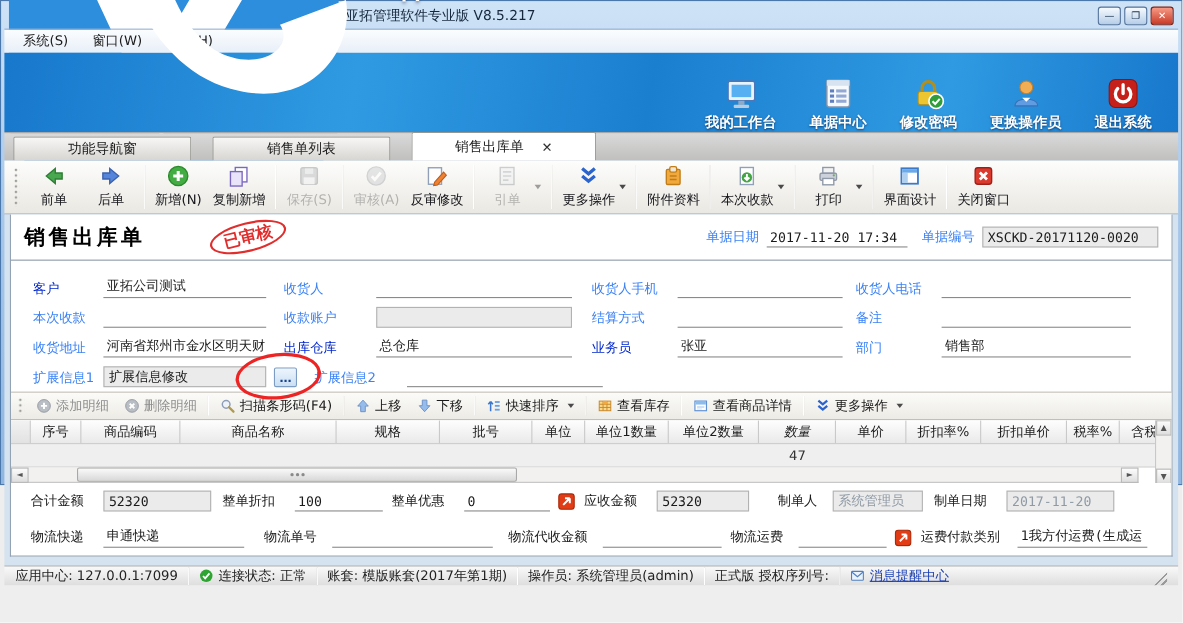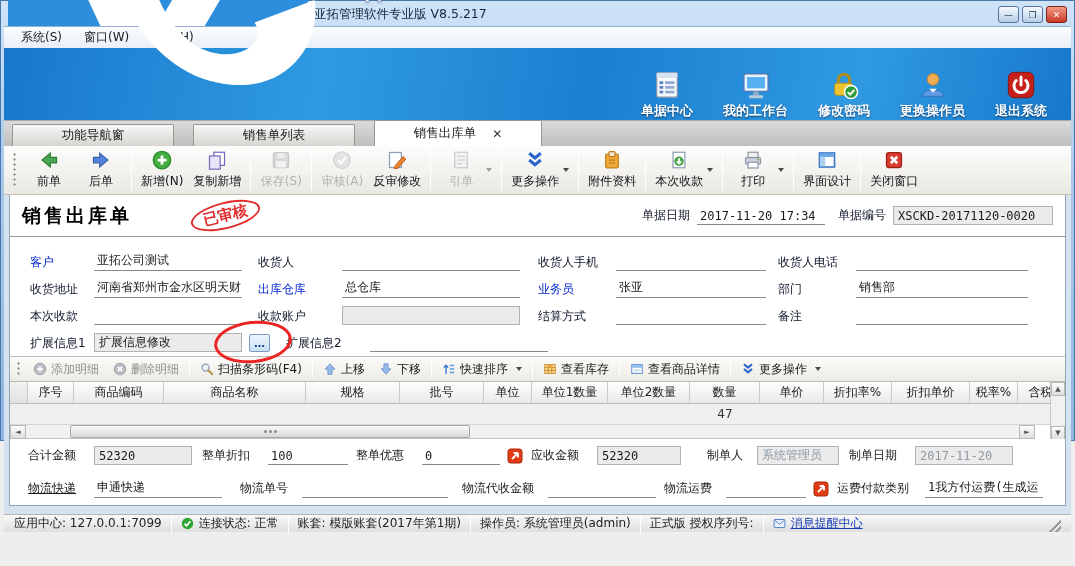--- a/index.html
+++ b/index.html
@@ -44,21 +44,21 @@
   .tb-btn.disabled .lbl{color:#777}
   .tb-sep{width:1px;height:40px;background:#c9c6bf;border-right:1px solid #fff;margin:0 4px}
   .dd{width:0;height:0;border-left:3.5px solid transparent;border-right:3.5px solid transparent;border-top:4px solid #4a4a4a;margin-left:4px;align-self:center}
   
   .content{flex:1;background:#d5e2ef;display:flex;flex-direction:column;padding:0 5px 8px}
   .doc-panel{flex:1;background:#fff;border:1px solid #93a3b4;border-top:none;display:flex;flex-direction:column;position:relative}
   .doc-header{height:42px;display:flex;align-items:center;padding:0 12px;border-bottom:1px solid #8c9aa8}
   .doc-title{font-size:19px;font-weight:bold;letter-spacing:3px;color:#000}
   .stamp{margin-left:58px;transform:rotate(-14deg);border:2.5px solid #e22d2d;border-radius:50%;padding:2px 11px;color:#e22d2d;font-size:15px;font-weight:bold;white-space:nowrap}
   .doc-header-right{margin-left:auto;display:flex;align-items:center;gap:7px}
-  .f-label{color:#0f172a;white-space:nowrap}
+  .f-label{color:#3b82f6;white-space:nowrap}
   .f-label.link{color:#0026cc;cursor:pointer}
   .u-field{border-bottom:1px solid #8a8a8a;height:19px;display:flex;align-items:flex-end;padding:0 3px 1px;font-family:"DejaVu Sans","Liberation Sans",sans-serif;white-space:nowrap;overflow:hidden}
   .b-field{background:#ebebeb;border:1px solid #b2b2b2;height:19px;display:flex;align-items:center;padding:0 4px;white-space:nowrap;overflow:hidden}
   .mono{font-family:"DejaVu Sans Mono","Liberation Mono",monospace;font-size:12px}
   .muted{color:#8f9aa5}
   
   .form-area{padding:7px 0 4px}
   .form-row{display:flex;align-items:flex-end;height:27px;padding-left:20px}
   .fr-label{width:64px}
   .fr-l2{width:84px}.fr-l3{width:78px}.fr-l4{width:78px}
@@ -137,46 +137,46 @@
           </svg>
         </span>
       <span class="brand">亚拓软件</span>
       <span class="brand-dot">·</span>
       <span class="slogan">精细化管理软件倡导者</span>
     </div>
     <div class="banner-nav">
         <span class="nav-item">
           <span class="icon" style="width: 30px; height: 30px;">
             <svg viewBox="0 0 32 32" xmlns="http://www.w3.org/2000/svg" style="width:100%;height:100%">
+              <rect x="3" y="4" width="26" height="19" rx="2" fill="#eaf3fc" stroke="#4a78b8" stroke-width="1.6"></rect>
+              <rect x="6.5" y="7.5" width="19" height="12" fill="#57b0f2"></rect>
+              <rect x="13" y="23" width="6" height="4" fill="#8fa9c6"></rect>
+              <rect x="8.5" y="27" width="15" height="3" rx="1" fill="#b9cbde"></rect>
+            </svg>
+          </span>
+          <span class="lbl">我的工作台</span>
+        </span>
+        <span class="nav-item">
+          <span class="icon" style="width: 30px; height: 30px;">
+            <svg viewBox="0 0 32 32" xmlns="http://www.w3.org/2000/svg" style="width:100%;height:100%">
               <rect x="5" y="3" width="22" height="26" rx="2" fill="#f7fafd" stroke="#8595ad" stroke-width="1.4"></rect>
               <rect x="5" y="3" width="22" height="5.5" fill="#d7e3f0"></rect>
               <rect x="8" y="12" width="4" height="3" fill="#5f7fc0"></rect>
               <rect x="14" y="12" width="10" height="3" fill="#93a9d4"></rect>
               <rect x="8" y="17" width="4" height="3" fill="#5f7fc0"></rect>
               <rect x="14" y="17" width="10" height="3" fill="#93a9d4"></rect>
               <rect x="8" y="22" width="4" height="3" fill="#5f7fc0"></rect>
               <rect x="14" y="22" width="10" height="3" fill="#93a9d4"></rect>
             </svg>
           </span>
           <span class="lbl">单据中心</span>
         </span>
         <span class="nav-item">
           <span class="icon" style="width: 30px; height: 30px;">
             <svg viewBox="0 0 32 32" xmlns="http://www.w3.org/2000/svg" style="width:100%;height:100%">
-              <rect x="3" y="4" width="26" height="19" rx="2" fill="#eaf3fc" stroke="#4a78b8" stroke-width="1.6"></rect>
-              <rect x="6.5" y="7.5" width="19" height="12" fill="#57b0f2"></rect>
-              <rect x="13" y="23" width="6" height="4" fill="#8fa9c6"></rect>
-              <rect x="8.5" y="27" width="15" height="3" rx="1" fill="#b9cbde"></rect>
-            </svg>
-          </span>
-          <span class="lbl">我的工作台</span>
-        </span>
-        <span class="nav-item">
-          <span class="icon" style="width: 30px; height: 30px;">
-            <svg viewBox="0 0 32 32" xmlns="http://www.w3.org/2000/svg" style="width:100%;height:100%">
               <path d="M10 15 v-4.5 a6 6 0 0 1 12 0 V15" stroke="#b08f1e" stroke-width="3.2" fill="none"></path>
               <rect x="6" y="14" width="19" height="13" rx="2.5" fill="#ecc52f" stroke="#b08f1e"></rect>
               <circle cx="23.5" cy="23.5" r="7" fill="#2f9e38" stroke="#fff" stroke-width="1.6"></circle>
               <path d="M20 23.5 l2.6 2.7 l4.4-5" stroke="#fff" stroke-width="2" fill="none"></path>
             </svg>
           </span>
           <span class="lbl">修改密码</span>
         </span>
         <span class="nav-item">
           <span class="icon" style="width: 30px; height: 30px;">
@@ -422,59 +422,59 @@
             <span class="ext-cell">
               <span class="u-field fr-f3"></span>
             </span>
             <span class="fr-gap3"></span>
             <span class="f-label fr-l4">收货人电话</span>
             <span class="ext-cell">
               <span class="u-field fr-f4"></span>
             </span>
           </div>
           <div class="form-row">
+            <span class="f-label fr-label">本次收款</span>
+            <span class="ext-cell">
+              <span class="u-field fr-f1"></span>
+            </span>
+            <span class="fr-gap1"></span>
+            <span class="f-label fr-l2">收款账户</span>
+            <span class="ext-cell">
+              <span class="b-field fr-f2"></span>
+            </span>
+            <span class="fr-gap2"></span>
+            <span class="f-label fr-l3">结算方式</span>
+            <span class="ext-cell">
+              <span class="u-field fr-f3"></span>
+            </span>
+            <span class="fr-gap3"></span>
+            <span class="f-label fr-l4">备注</span>
+            <span class="ext-cell">
+              <span class="u-field fr-f4"></span>
+            </span>
+          </div>
+          <div class="form-row">
             <span class="f-label fr-label">收货地址</span>
             <span class="ext-cell">
               <span class="u-field fr-f1">河南省郑州市金水区明天财</span>
             </span>
             <span class="fr-gap1"></span>
             <span class="f-label fr-l2 link">出库仓库</span>
             <span class="ext-cell">
               <span class="u-field fr-f2">总仓库</span>
             </span>
             <span class="fr-gap2"></span>
             <span class="f-label fr-l3 link">业务员</span>
             <span class="ext-cell">
               <span class="u-field fr-f3">张亚</span>
             </span>
             <span class="fr-gap3"></span>
             <span class="f-label fr-l4">部门</span>
             <span class="ext-cell">
               <span class="u-field fr-f4">销售部</span>
-            </span>
-          </div>
-          <div class="form-row">
-            <span class="f-label fr-label">本次收款</span>
-            <span class="ext-cell">
-              <span class="u-field fr-f1"></span>
-            </span>
-            <span class="fr-gap1"></span>
-            <span class="f-label fr-l2">收款账户</span>
-            <span class="ext-cell">
-              <span class="b-field fr-f2"></span>
-            </span>
-            <span class="fr-gap2"></span>
-            <span class="f-label fr-l3">结算方式</span>
-            <span class="ext-cell">
-              <span class="u-field fr-f3"></span>
-            </span>
-            <span class="fr-gap3"></span>
-            <span class="f-label fr-l4">备注</span>
-            <span class="ext-cell">
-              <span class="u-field fr-f4"></span>
             </span>
           </div>
           <div class="form-row">
             <span class="f-label fr-label">扩展信息1</span>
             <span class="ext-cell">
               <span class="b-field fr-f1">扩展信息修改</span>
               <span class="ellipsis-btn">…</span>
               <span class="annotation-circle"></span>
             </span>
             <span class="fr-gap1"></span>
@@ -588,21 +588,21 @@
         <div class="thead" id="thead">
             <span class="th sel" style="width: 18px;"></span>
             <span class="th" style="width: 46px;">序号</span>
             <span class="th" style="width: 90px;">商品编码</span>
             <span class="th" style="width: 142px;">商品名称</span>
             <span class="th" style="width: 94px;">规格</span>
             <span class="th" style="width: 84px;">批号</span>
             <span class="th" style="width: 48px;">单位</span>
             <span class="th" style="width: 76px;">单位1数量</span>
             <span class="th" style="width: 82px;">单位2数量</span>
-            <span class="th" style="width: 70px;">数量</span>
+            <span class="th" style="width: 70px; font-style: italic;">数量</span>
             <span class="th" style="width: 64px;">单价</span>
             <span class="th" style="width: 68px;">折扣率%</span>
             <span class="th" style="width: 78px;">折扣单价</span>
             <span class="th" style="width: 48px;">税率%</span>
             <span class="th" style="width: 70px;">含税单价</span>
           </div>
         <div class="trow" id="trow">
             <span class="td" style="width: 18px;"></span>
             <span class="td" style="width: 46px;"></span>
             <span class="td" style="width: 90px;"></span>
@@ -657,21 +657,21 @@
           <span style="width: 26px;"></span>
           <span class="tt-label" style="width: 46px;">制单人</span>
           <span class="b-field mono muted" style="width: 82px; margin-left: 4px;">系统管理员</span>
           <span style="width: 10px;"></span>
           <span class="tt-label" style="width: 62px;">制单日期</span>
           <span class="b-field mono muted" style="width: 98px; margin-left: 4px;">2017-11-20</span>
           <span style="width: 8px;"></span>
         </div>
 
       <div class="logi-row" id="logi-row">
-          <span class="tt-label" style="width: 62px; text-decoration: underline;">物流快递</span>
+          <span class="tt-label" style="width: 62px;">物流快递</span>
           <span class="u-field mono" style="width: 128px; margin-left: 4px;">申通快递</span>
           <span style="width: 18px;"></span>
           <span class="tt-label" style="width: 58px;">物流单号</span>
           <span class="u-field mono" style="width: 146px; margin-left: 4px;"></span>
           <span style="width: 14px;"></span>
           <span class="tt-label" style="width: 82px;">物流代收金额</span>
           <span class="u-field mono" style="width: 108px; margin-left: 4px;"></span>
           <span style="width: 8px;"></span>
           <span class="tt-label" style="width: 58px;">物流运费</span>
           <span class="u-field mono" style="width: 80px; margin-left: 4px;"></span>

